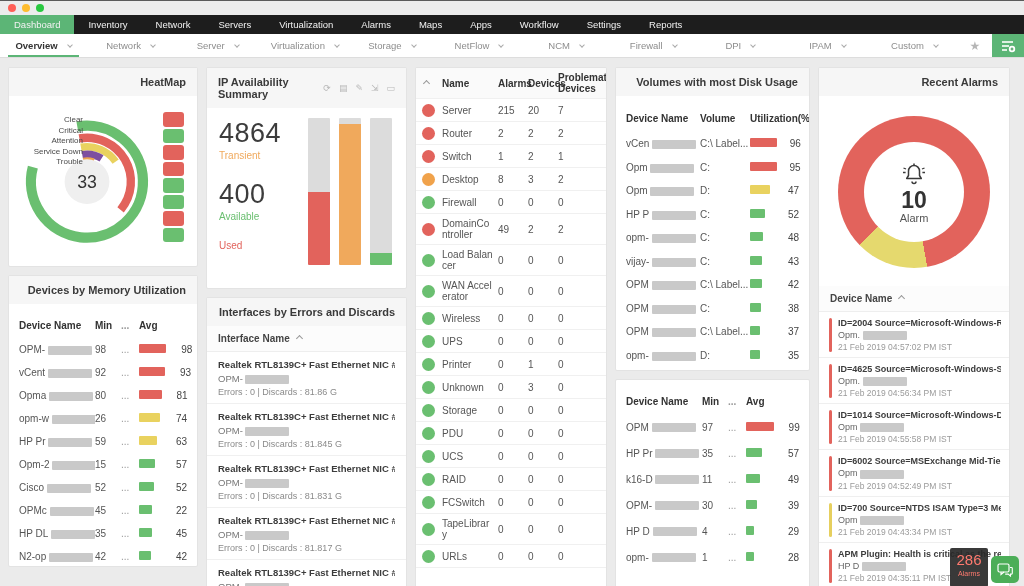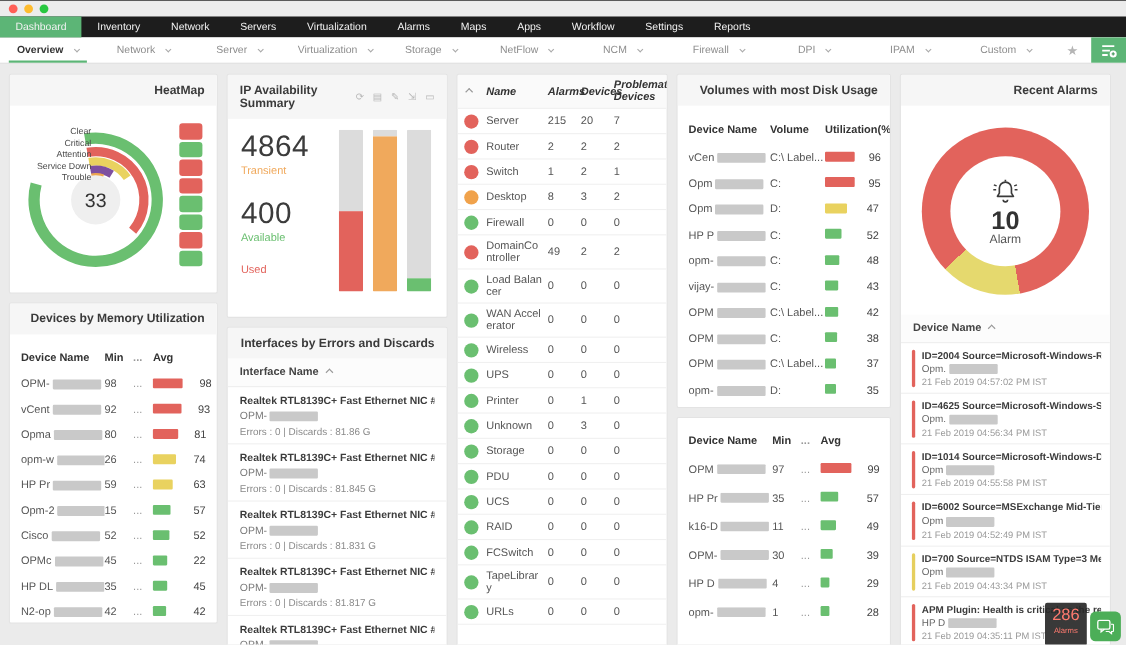--- a/index.html
+++ b/index.html
@@ -13,21 +13,21 @@
   .light.r{ background:#ff5f57; } .light.y{ background:#febc2e; } .light.g{ background:#28c840; }
 
   
   .mainnav { height:19px; background:#1d1d1d; display:flex; align-items:stretch; }
   .mainnav .mitem { color:#f2f2f2; font-size:9.5px; display:flex; align-items:center;
     padding:0 14px; cursor:pointer; white-space:nowrap; }
   .mainnav .mitem.active { background:var(--accent_green); }
 
   
   .subnav { height:24px; background:#fff; border-bottom:1px solid #ddd; display:flex; align-items:stretch; }
-  .subnav .tabs { flex:1; display:flex;justify-content:flex-end; }
+  .subnav .tabs { flex:1; display:flex; }
   .subnav .sitem { flex:1; display:flex; align-items:center; justify-content:center; gap:10px;
     font-size:9.5px; color:#8d8d8d; position:relative; cursor:pointer; white-space:nowrap; }
   .subnav .sitem.active { color:#333; font-weight:bold; }
   .subnav .sitem.active::after { content:""; position:absolute; left:8px; right:8px; bottom:0;
     height:2px; background:var(--accent_green); }
   .chev { width:4px; height:4px; border-right:1px solid #aaa; border-bottom:1px solid #aaa;
     transform:rotate(45deg); margin-top:-2px; }
   .subnav .star { width:34px; display:flex; align-items:center; justify-content:center;
     color:#b5b5b5; font-size:12px; cursor:pointer; }
   .subnav .greenbtn { width:32px; background:var(--accent_green); display:flex; align-items:center;
@@ -90,21 +90,21 @@
   .if-row { padding:7px 11px 6px; border-bottom:1px solid #f0f0f0; cursor:pointer; }
   .if-row .n { font-size:9.5px; font-weight:bold; color:#3c3c3c; white-space:nowrap; overflow:hidden; }
   .if-row .d { font-size:9.5px; color:#777; margin:3px 0; }
   .if-row .e { font-size:9px; color:#8a8a8a; }
 
   
   #card-infra { height:534px; }
   .itable { font-size:10px; color:#555; }
   .irow { display:grid; grid-template-columns:20px 56px 30px 30px 1fr; align-items:center;
     padding:4px 0 4px 6px; border-bottom:1px solid #f0f0f0; min-height:23px; cursor:pointer; }
-  .irow.head { font-weight:bold; color:#333; background:#fafafa; cursor:default;font-style:italic; }
+  .irow.head { font-weight:bold; color:#333; background:#fafafa; cursor:default; }
   .sticon { width:13px; height:13px; border-radius:50%; color:#fff; font-size:7px; line-height:13px;
     text-align:center; font-weight:bold; }
   .sticon.down{ background:var(--critical);} .sticon.warn{ background:#f0a24b;} .sticon.ok{ background:var(--ok);}
   .iname { padding-right:4px; word-break:break-all; line-height:11px; }
 
   
   #card-vol { height:304px; }
   .vrow { display:grid; grid-template-columns:74px 50px 1fr 24px; align-items:center;
     min-height:23.5px; font-size:10px; color:#555; cursor:pointer; }
   .vrow.head { font-weight:bold; color:#333; min-height:28px; cursor:default; }

